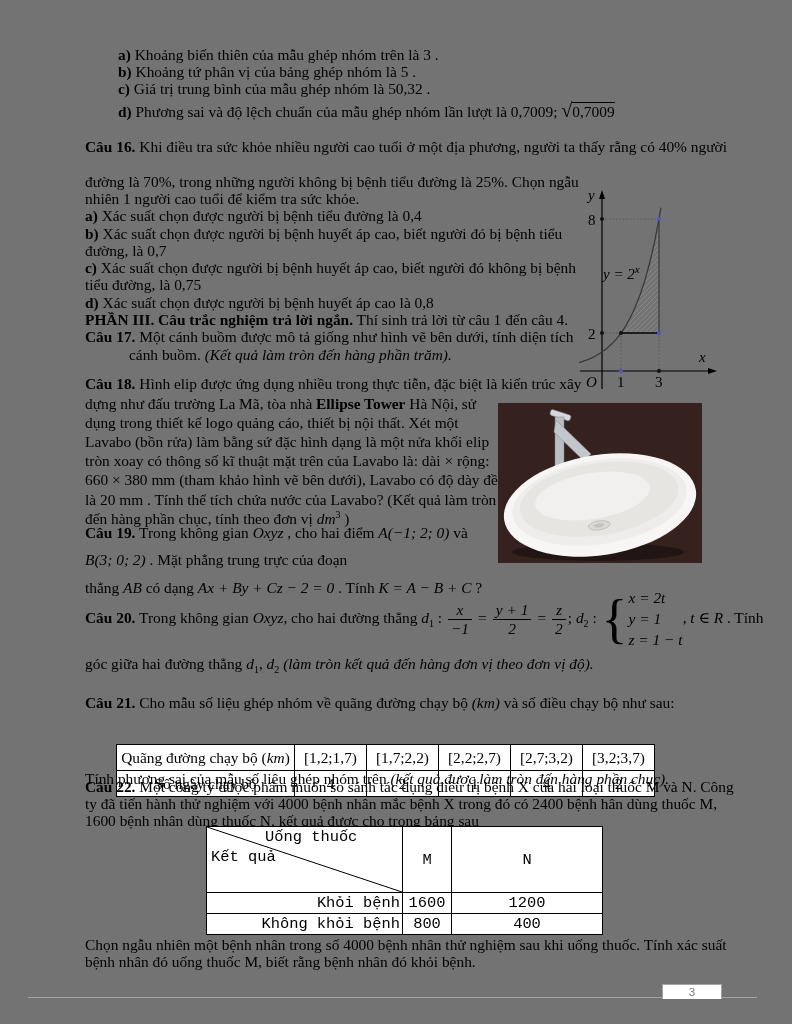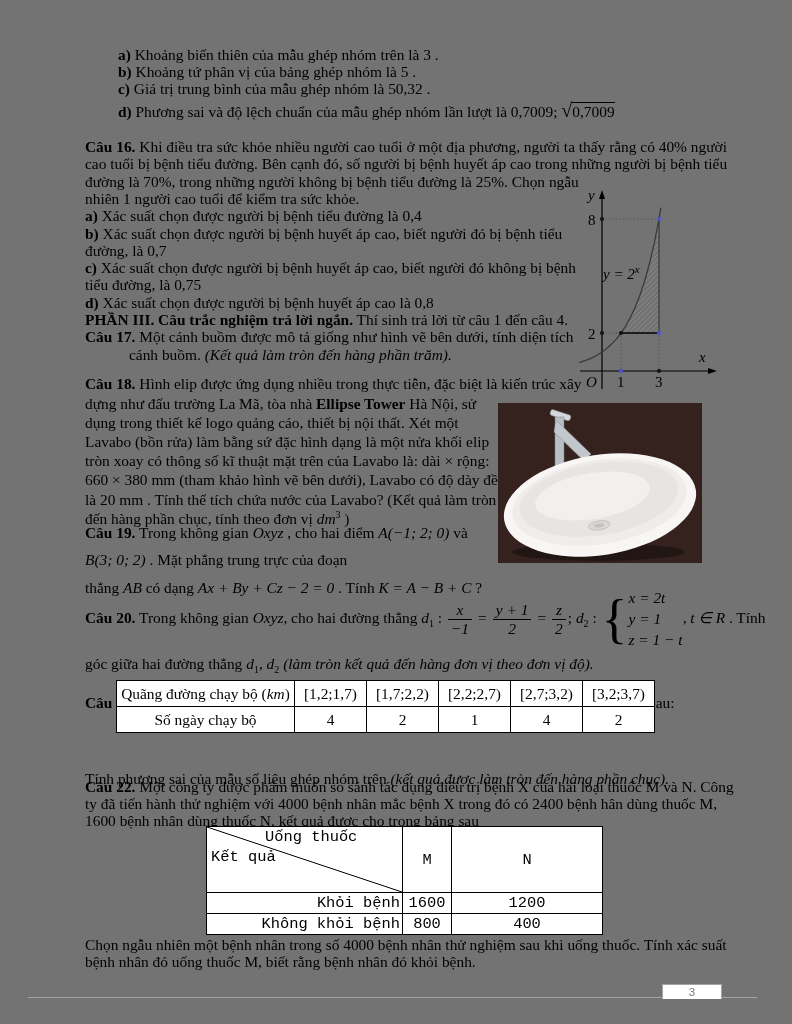--- a/index.html
+++ b/index.html
@@ -1,35 +1,35 @@
 <!DOCTYPE html>
 <html><head>
 <meta charset="utf-8">
 <style>
   html,body{margin:0;padding:0;background:#ffffff;}
   .page{position:relative;width:792px;height:1024px;background:#737373;overflow:hidden;
         font-family:"Liberation Serif","DejaVu Serif",serif;font-size:15.4px;color:#000;}
   .ln{position:absolute;white-space:nowrap;line-height:18px;}
   .ln b{font-weight:bold;}
-  .ln i{font-style:italic;font-family:Liberation Serif, serif;}
+  .ln i{font-style:italic;}
   sub{font-size:10px;line-height:0;}
   sup{font-size:10px;line-height:0;}
   .frac{display:inline-block;vertical-align:middle;text-align:center;line-height:1.05;font-style:italic;margin:0 2px;}
   .frac .num{display:block;padding:0 3px 1px;border-bottom:1px solid #000;}
   .frac .den{display:block;padding:1px 3px 0;}
   .op{margin:0 4px;}
   .brace{display:inline-block;vertical-align:middle;font-size:54px;line-height:.85;margin:0 1px;font-weight:400;}
   .sys{display:inline-block;vertical-align:middle;font-style:italic;line-height:1.35;text-align:left;}
   .sys span{display:block;}
   .mathline{line-height:60px;height:60px;}
   .rad{font-size:20px;}
   .sqrtv{border-top:1.2px solid #000;}
   table{border-collapse:collapse;position:absolute;font-size:15.4px;background:#fff;}
   td{border:1px solid #000;text-align:center;padding:0 2px;height:25px;}
-  .t21{left:116px;top:680px;}
+  .t21{left:116px;top:744px;}
   .t21 td.lab{width:173px;}
   .t21 td.iv{width:67px;font-family:Liberation Serif, serif;}
   .t22{left:206px;top:826px;}
   .t22 td{height:20px;font-family:Liberation Mono, monospace;}
   .t22 .diag{width:195px;height:65px;position:relative;text-align:left;padding:0;}
   .t22 .mcol{width:44px;}
   .t22 .ncol{width:146px;}
   .t22 .rowlab{text-align:right;padding-left:4px;}
   .diag svg{position:absolute;left:0;top:0;}
   .diag .dtop{position:absolute;left:58px;top:1px;}
@@ -46,21 +46,20 @@
 <body>
 
 <div class="page">
 
   <div class="ln" style="left:118px;top:46px"><b>a)</b><span> Khoảng biến thiên của mẫu ghép nhóm trên là 3 .</span></div>
   <div class="ln" style="left:118px;top:63px"><b>b)</b><span> Khoảng tứ phân vị của bảng ghép nhóm là 5 .</span></div>
   <div class="ln" style="left:118px;top:80px"><b>c)</b><span> Giá trị trung bình của mẫu ghép nhóm là 50,32 .</span></div>
   <div class="ln" style="left:118px;top:101px"><b>d)</b><span> Phương sai và độ lệch chuẩn của mẫu ghép nhóm lần lượt là 0,7009; </span><span class="rad">√</span><span class="sqrtv">0,7009</span></div>
 
   <div class="ln" style="left:85px;top:138px"><b>Câu 16.</b><span> Khi điều tra sức khỏe nhiều người cao tuổi ở một địa phương, người ta thấy rằng có 40% người</span></div>
-  <div class="ln" style="left:85px;top:155px"><span>cao tuổi bị bệnh tiểu đường. Bên cạnh đó, số người bị bệnh huyết áp cao trong những người bị bệnh tiểu</span></div>
   <div class="ln" style="left:85px;top:173px"><span>đường là 70%,  trong những người không bị bệnh tiểu đường là  25%.  Chọn ngẫu</span></div>
   <div class="ln" style="left:85px;top:190px"><span>nhiên 1 người cao tuổi để kiểm tra sức khỏe.</span></div>
   <div class="ln" style="left:85px;top:207px"><b>a)</b><span> Xác suất chọn được người bị bệnh tiểu đường là 0,4</span></div>
   <div class="ln" style="left:85px;top:225px"><b>b)</b><span> Xác suất chọn được người bị bệnh huyết áp cao, biết người đó bị bệnh tiểu</span></div>
   <div class="ln" style="left:85px;top:242px"><span>đường, là 0,7</span></div>
   <div class="ln" style="left:85px;top:259px"><b>c)</b><span> Xác suất chọn được người bị bệnh huyết áp cao, biết người đó không bị bệnh</span></div>
   <div class="ln" style="left:85px;top:276px"><span>tiểu đường, là 0,75</span></div>
   <div class="ln" style="left:85px;top:294px"><b>d)</b><span> Xác suất chọn được người bị bệnh huyết áp cao là 0,8</span></div>
 
   <div class="ln" style="left:85px;top:311px"><b>PHẦN III. Câu trắc nghiệm trả lời ngắn.</b><span> Thí sinh trả lời từ câu 1 đến câu 4.</span></div>

